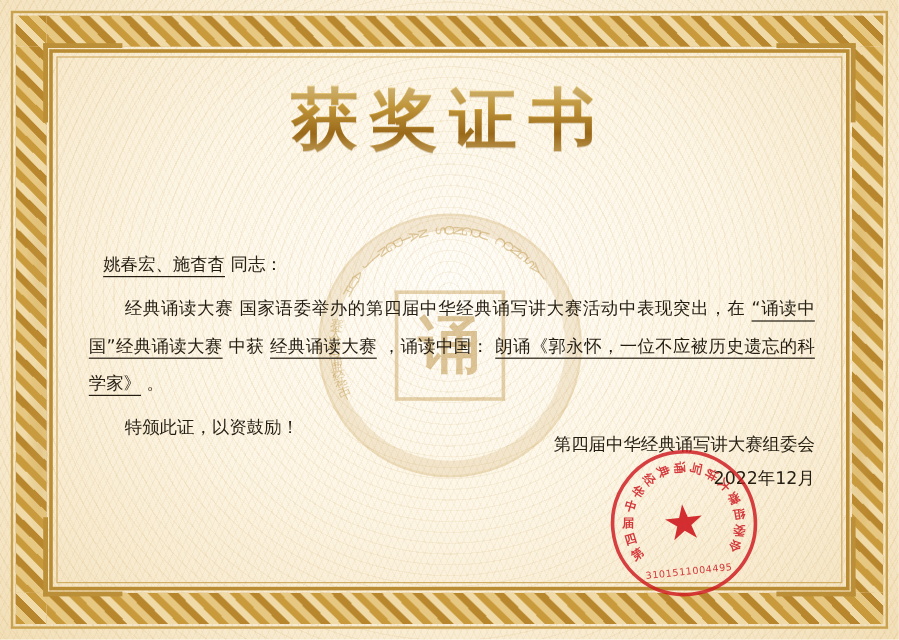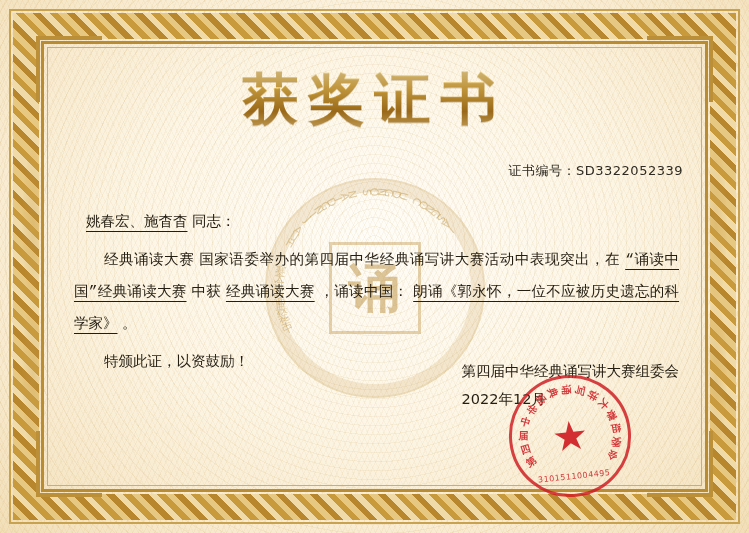--- a/index.html
+++ b/index.html
@@ -183,38 +183,37 @@
     line-height: 31px;
     font-family: "DejaVu Sans", sans-serif;
   }
   .salutation {
     margin-left: 12px;
     margin-bottom: 6px;
   }
   .u {
     text-decoration: underline;
     text-underline-offset: 5px;
-    font-family: Liberation Mono, monospace;
   }
   .para {
     text-indent: 30px;
     text-align: justify;
   }
   .closing {
     margin-top: 6px;
     text-indent: 30px;
   }
 
   .signature {
     position: absolute;
     right: 14px;
     bottom: 64px;
     font-size: 14.5px;
     color: #241d12;
-    text-align: left;
+    text-align: right;
     line-height: 28px;
   }
 
   
   .stamp {
     position: absolute;
     right: 118px;
     bottom: 36px;
     width: 116px;
     height: 116px;
@@ -321,23 +320,20 @@
         <span style="font-size: 11px; transform: rotate(52.2deg) translate(0px, -95px) rotate(90deg) translate(-50%, -50%);">I</span>
       </div>
     <div class="wm-inner">诵</div>
   </div>
 
   <div class="content">
 
 
     <div class="main-title">获奖证书</div>
 
-    <div class="cert-no">
-      <span>证书编号：</span><span>SD3322052339</span>
-    </div>
 
     <div class="body-text">
       <div class="salutation">
         <span class="u">姚春宏、施杳杳</span>
         <span>同志：</span>
       </div>
       <div class="para">
         <span>经典诵读大赛 国家语委举办的第四届中华经典诵写讲大赛活动中表现突出，在</span>
         <span class="u">“诵读中国”经典诵读大赛</span>
         <span>中获</span>

